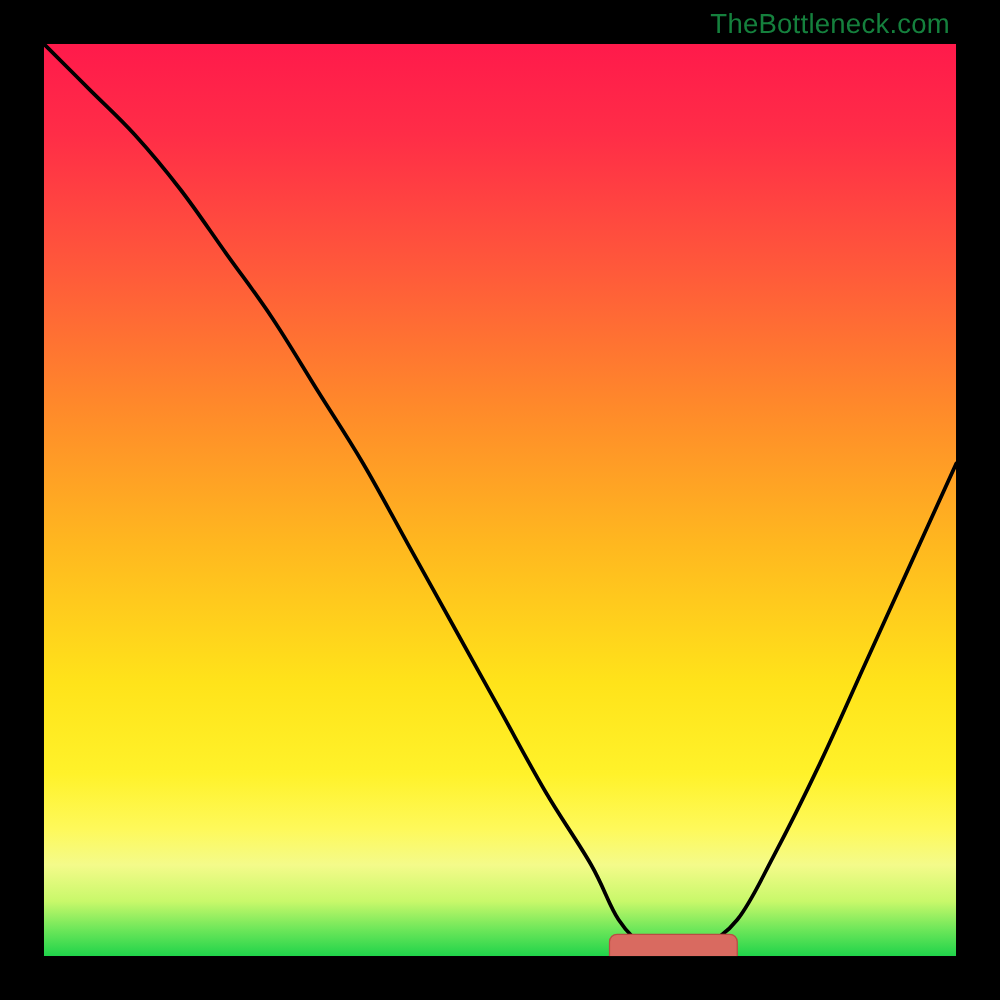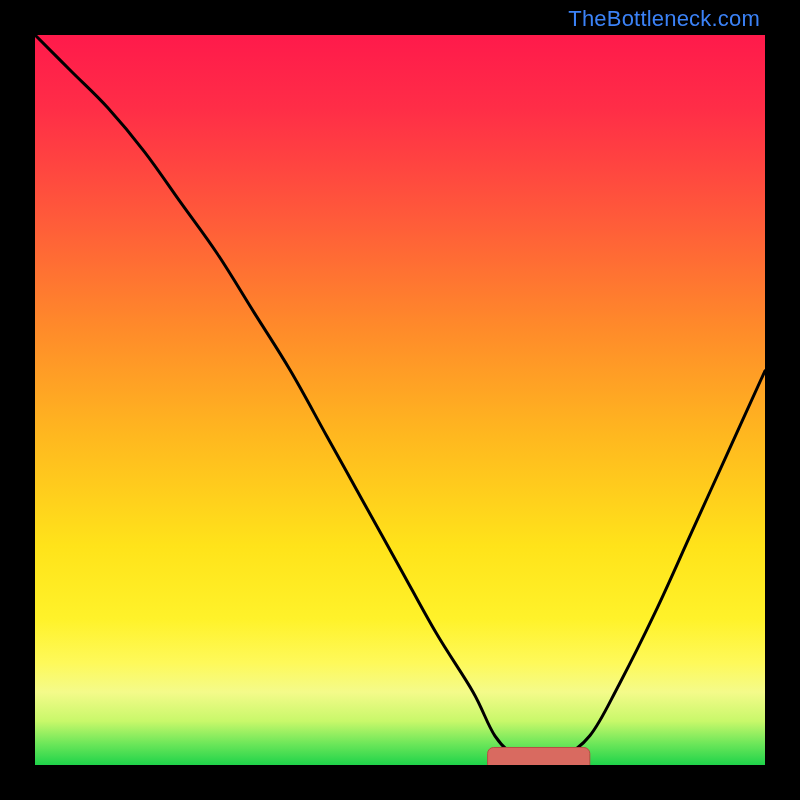--- a/index.html
+++ b/index.html
@@ -24,21 +24,21 @@
     left: 35px;
     top: 35px;
     width: 730px;
     height: 730px;
     overflow: hidden;
   }
   .watermark {
     position: absolute;
     top: 6px;
     right: 40px;
-    color: #3b82f6;
+    color: #15803d;
     font-size: 22px;
     letter-spacing: 0.2px;
     font-weight: 500;
   }
   svg { display: block; }
 </style>
 </head>
 <body>
 
 <div class="frame">

